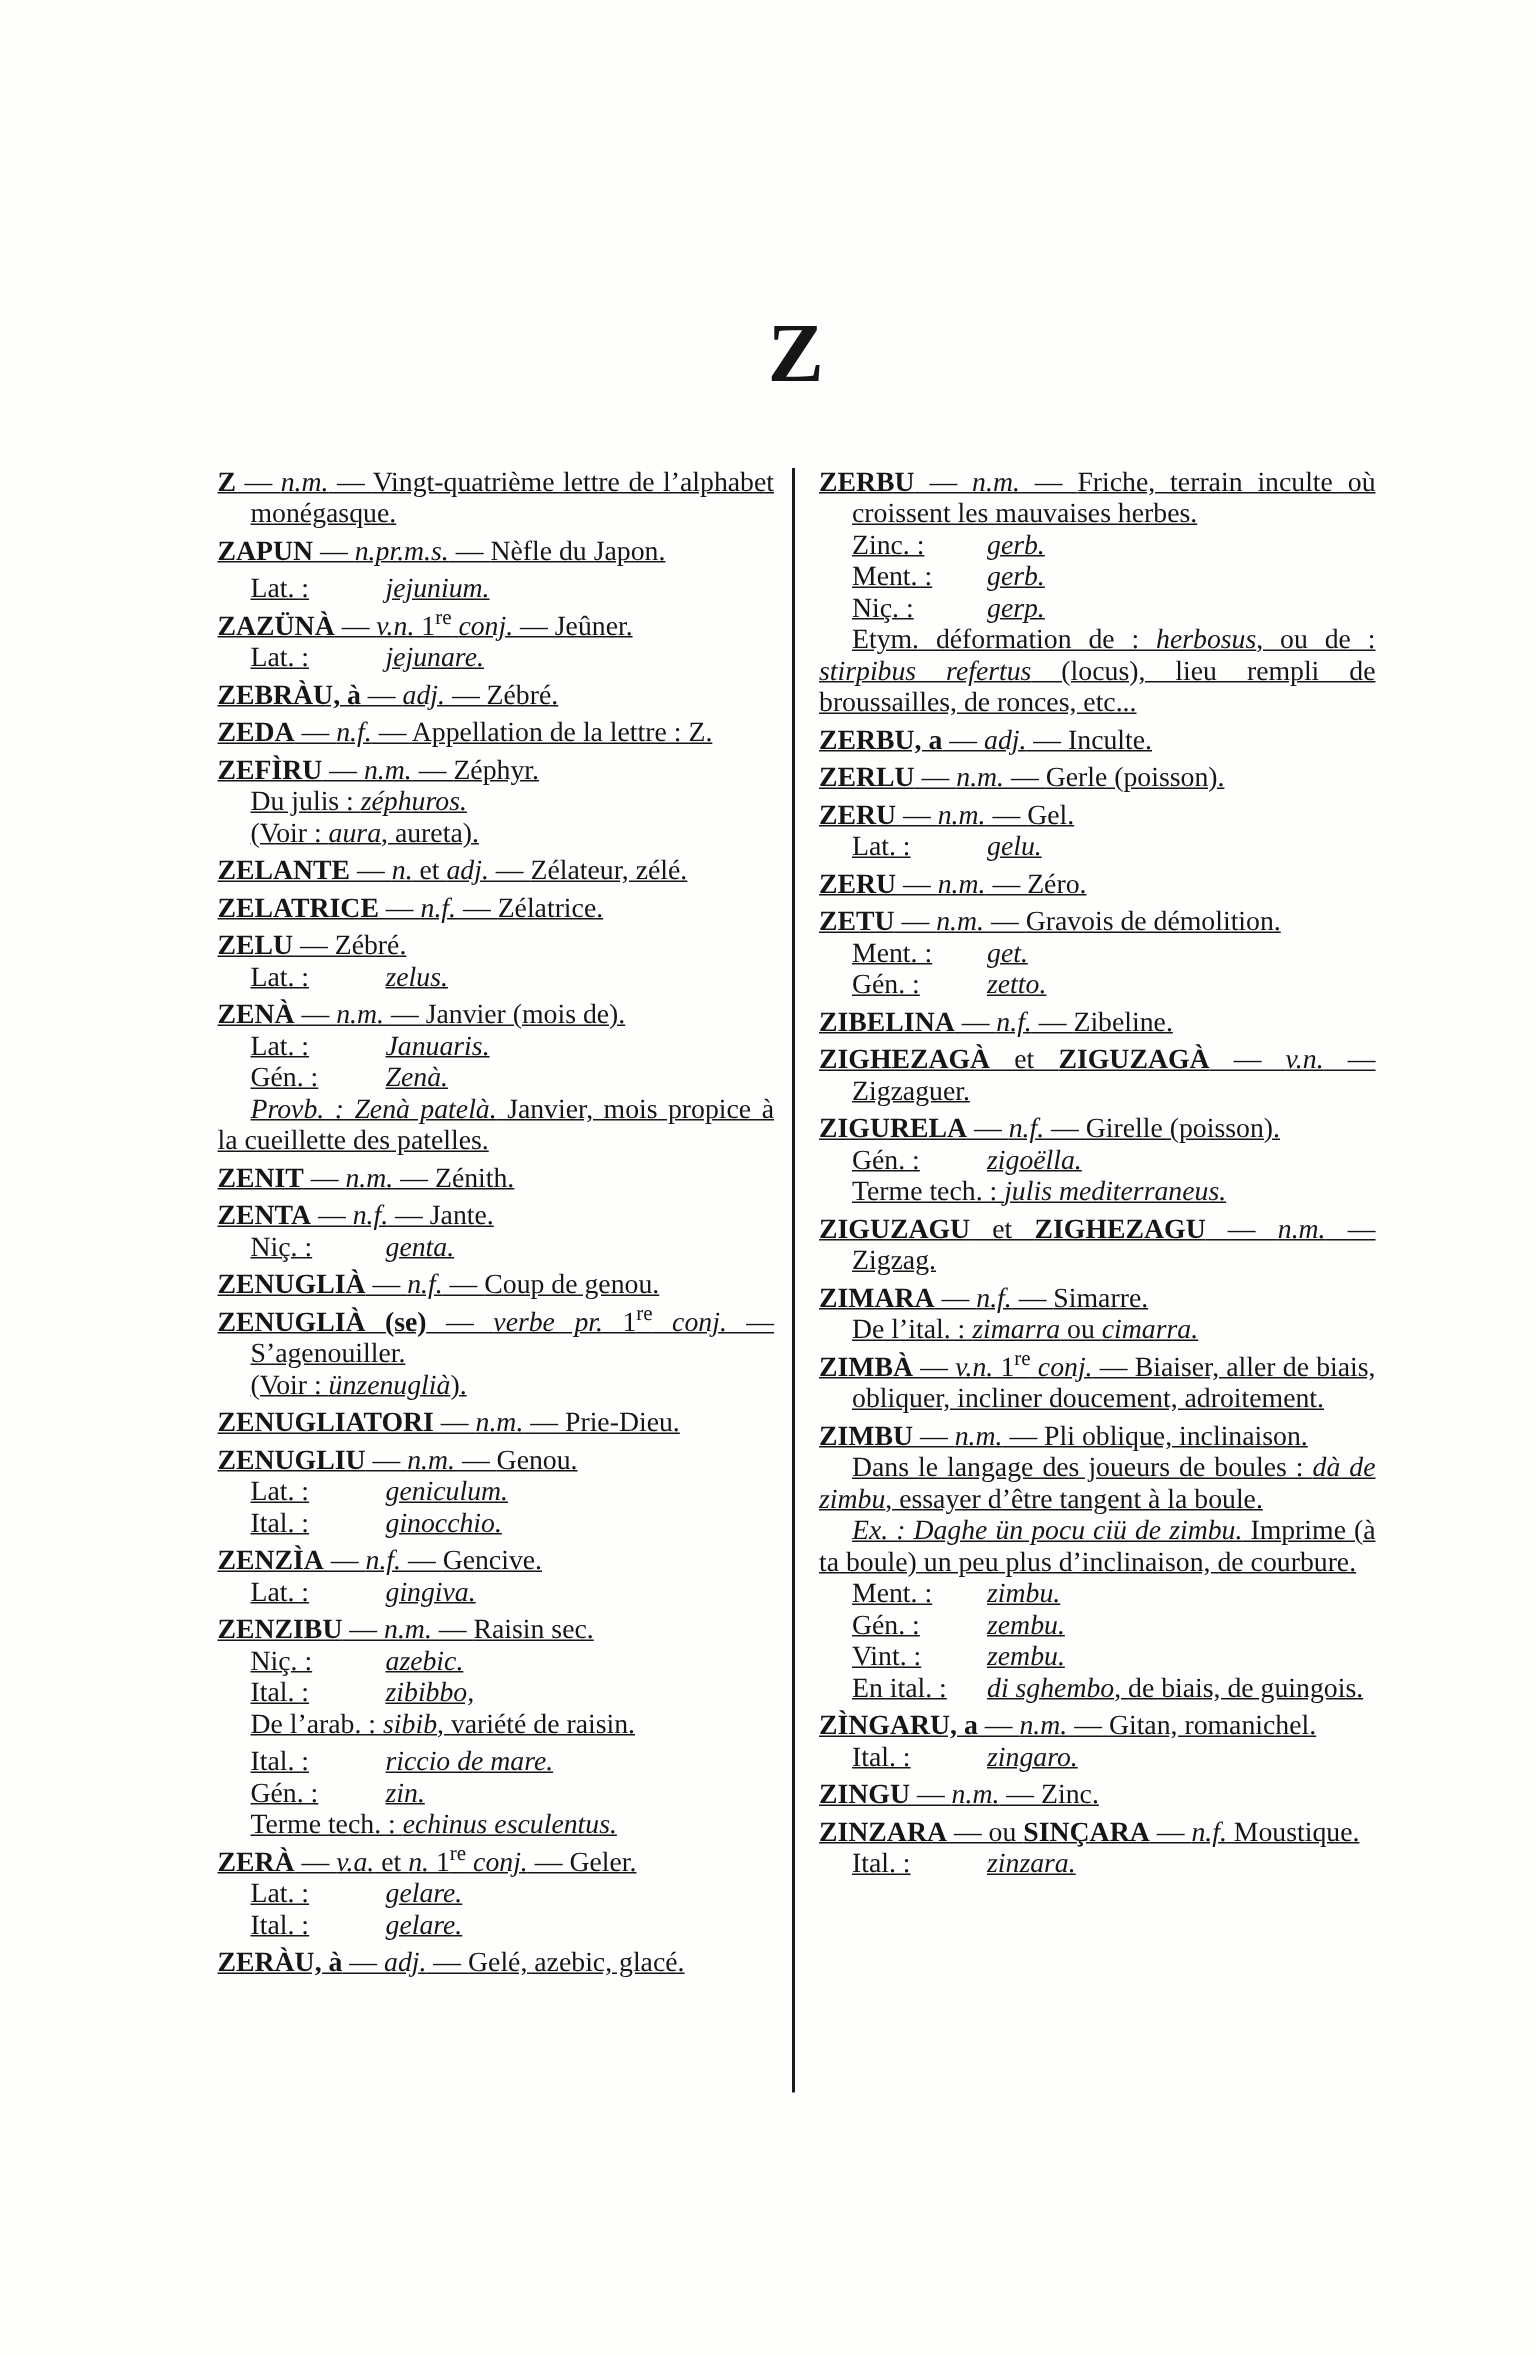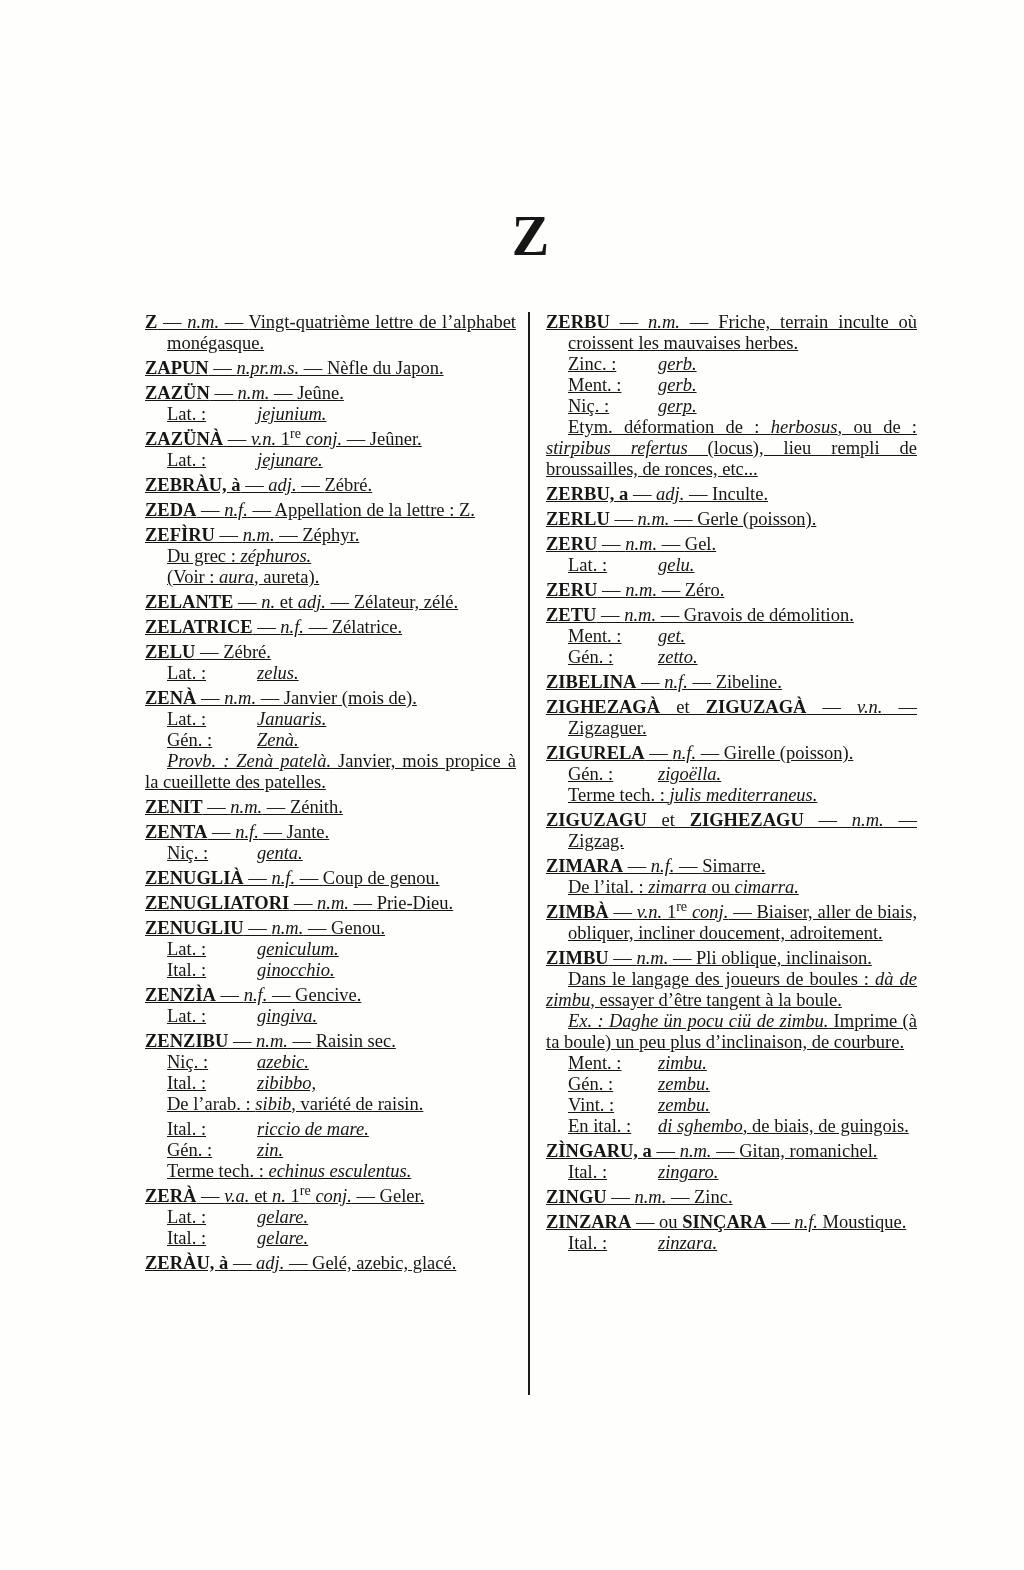--- a/index.html
+++ b/index.html
@@ -91,42 +91,41 @@
   <div class="column-divider"></div>
   <div class="columns">
     <div class="col" id="col-left">
         <div class="entry">
           <p class="head"><span class="b">Z</span><span> — </span><span class="i">n.m.</span><span> — </span><span>Vingt-quatrième lettre de l’alphabet monégasque.</span></p>
         </div>
         <div class="entry">
           <p class="head"><span class="b">ZAPUN</span><span> — </span><span class="i">n.pr.m.s.</span><span> — </span><span>Nèfle du Japon.</span></p>
         </div>
         <div class="entry">
-          <p class="head"><span class="b">ZAZÜN</span><span> — </span><span class="i">n.m.</span><span> — </span><span>Jeûne.</span></p>
           <p class="lang">
             <span class="lab">Lat. :</span>
             <span class="val"><span class="i">jejunium.</span></span>
           </p>
         </div>
         <div class="entry">
           <p class="head"><span class="b">ZAZÜNÀ</span><span> — </span><span class="i">v.n.</span><span> 1</span><sup>re</sup><span> </span><span class="i">conj.</span><span> — Jeûner.</span></p>
           <p class="lang">
             <span class="lab">Lat. :</span>
             <span class="val"><span class="i">jejunare.</span></span>
           </p>
         </div>
         <div class="entry">
           <p class="head"><span class="b">ZEBRÀU, à</span><span> — </span><span class="i">adj.</span><span> — </span><span>Zébré.</span></p>
         </div>
         <div class="entry">
           <p class="head"><span class="b">ZEDA</span><span> — </span><span class="i">n.f.</span><span> — </span><span>Appellation de la lettre : Z.</span></p>
         </div>
         <div class="entry">
           <p class="head"><span class="b">ZEFÌRU</span><span> — </span><span class="i">n.m.</span><span> — </span><span>Zéphyr.</span></p>
-          <p class="note"><span>Du grec : </span><span class="i">zéphuros.</span></p>
+          <p class="note"><span>Du julis : </span><span class="i">zéphuros.</span></p>
           <p class="note"><span>(Voir : </span><span class="i">aura</span><span>, aureta).</span></p>
         </div>
         <div class="entry">
           <p class="head"><span class="b">ZELANTE</span><span> — </span><span class="i">n.</span><span> et </span><span class="i">adj.</span><span> — </span><span>Zélateur, zélé.</span></p>
         </div>
         <div class="entry">
           <p class="head"><span class="b">ZELATRICE</span><span> — </span><span class="i">n.f.</span><span> — </span><span>Zélatrice.</span></p>
         </div>
         <div class="entry">
           <p class="head"><span class="b">ZELU</span><span> — Zébré.</span></p>
@@ -152,20 +151,24 @@
         </div>
         <div class="entry">
           <p class="head"><span class="b">ZENTA</span><span> — </span><span class="i">n.f.</span><span> — </span><span>Jante.</span></p>
           <p class="lang">
             <span class="lab">Niç. :</span>
             <span class="val"><span class="i">genta.</span></span>
           </p>
         </div>
         <div class="entry">
           <p class="head"><span class="b">ZENUGLIÀ</span><span> — </span><span class="i">n.f.</span><span> — </span><span>Coup de genou.</span></p>
+        </div>
+        <div class="entry">
+          <p class="head"><span class="b">ZENUGLIÀ (se)</span><span> — </span><span class="i">verbe pr.</span><span> 1</span><sup>re</sup><span> </span><span class="i">conj.</span><span> — S’agenouiller.</span></p>
+          <p class="note"><span>(Voir : </span><span class="i">ünzenuglià</span><span>).</span></p>
         </div>
         <div class="entry">
           <p class="head"><span class="b">ZENUGLIATORI</span><span> — </span><span class="i">n.m.</span><span> — </span><span>Prie-Dieu.</span></p>
         </div>
         <div class="entry">
           <p class="head"><span class="b">ZENUGLIU</span><span> — </span><span class="i">n.m.</span><span> — </span><span>Genou.</span></p>
           <p class="lang">
             <span class="lab">Lat. :</span>
             <span class="val"><span class="i">geniculum.</span></span>
           </p>

